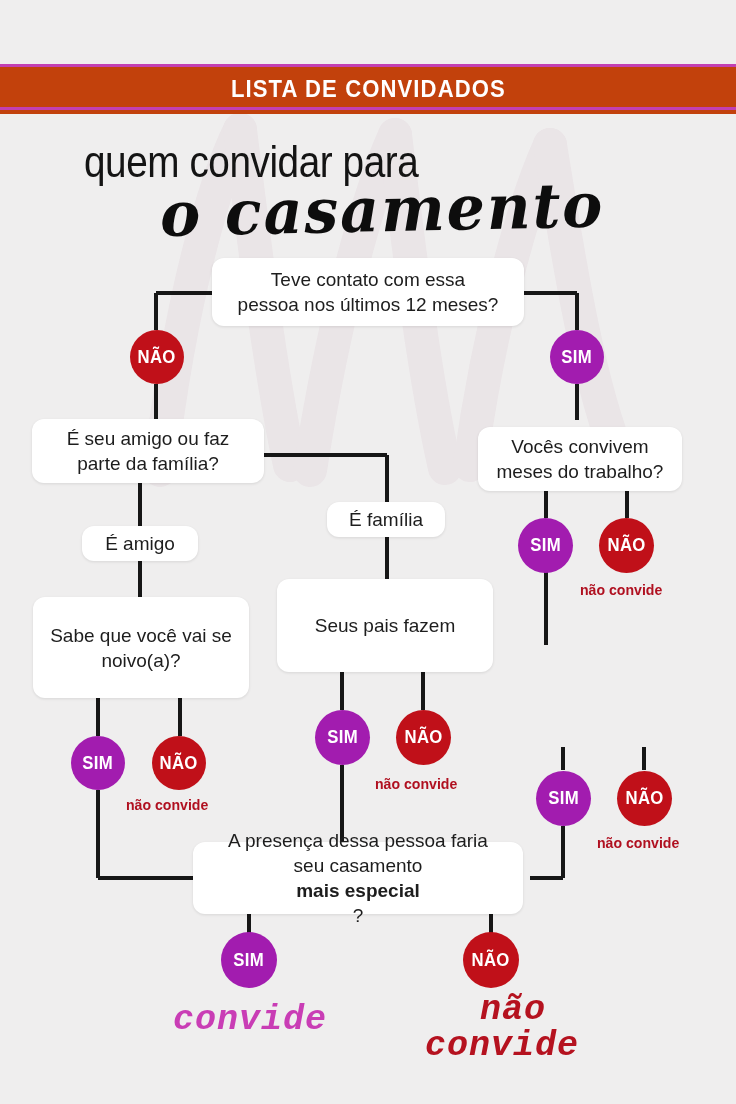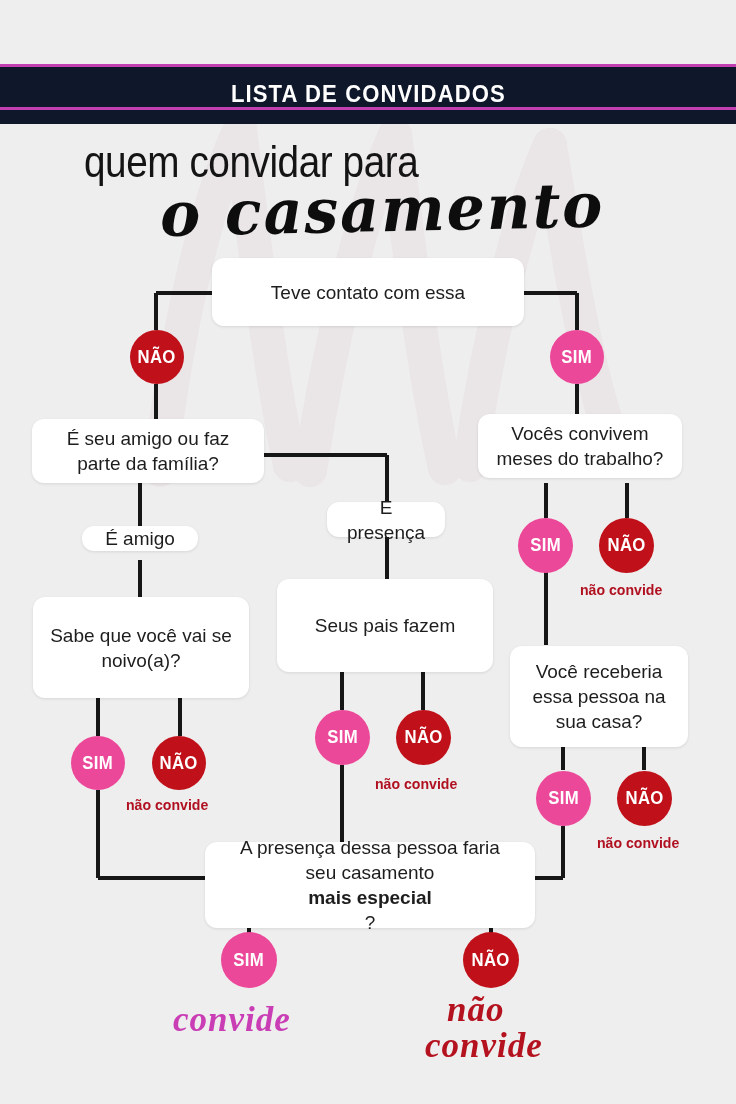--- a/index.html
+++ b/index.html
@@ -20,22 +20,22 @@
     pointer-events:none;
     opacity:.55;
     z-index:0;
   }
 
   
   .top-strip{position:absolute;left:0;top:0;width:736px;height:64px;background:#efeeee;z-index:2;}
 
   
   .banner{
-    position:absolute;left:0;top:64px;width:736px;height:60px;
-    background:#0f172a;
+    position:absolute;left:0;top:64px;width:736px;height:50px;
+    background:#c2410c;
     display:flex;align-items:center;justify-content:center;
     z-index:3;
   }
   .banner-top-edge{position:absolute;left:0;top:64px;width:736px;height:3px;background:#c23fb2;z-index:4;}
   .banner-bot-edge{position:absolute;left:0;top:107px;width:736px;height:3px;background:#c23fb2;z-index:4;}
   .banner-title{
     color:#ffffff;
     font-weight:bold;
     font-size:24px;
     letter-spacing:1.2px;
@@ -94,44 +94,45 @@
     position:absolute;
     border-radius:50%;
     display:flex;align-items:center;justify-content:center;
     color:#ffffff;
     font-weight:bold;
     font-size:18px;
     letter-spacing:.4px;
     z-index:9;
     font-family:"Liberation Sans", sans-serif;
   }
-  .chip.sim{background:#ec4899;text-align:center;}
+  .chip.sim{background:#a21caf;text-align:center;}
   .chip.nao{background:#c01019;}
   .chip .lbl{transform:scaleX(.93);}
 
   .nao-note{
     position:absolute;
     color:#b01020;
     font-weight:bold;
     font-size:15px;
     z-index:9;
     white-space:nowrap;
     font-family:"Liberation Sans", sans-serif;
     transform:scaleX(.94);
     transform-origin:left top;
   }
 
   .script{
     position:absolute;
-    font-family:Liberation Serif, serif;
+    font-family:Liberation Mono, monospace;
     font-style:italic;
     font-weight:bold;
     z-index:9;
     white-space:nowrap;
     letter-spacing:1px;
+    text-align:center;
   }
   .script.pink{color:#c93db5;}
   .script.red{color:#b5121f;}
 </style>
 </head>
 <body>
 
 <div class="page">
 
   <svg class="watermark" viewBox="0 0 560 420" aria-hidden="true">
@@ -203,50 +204,51 @@
       <path d="M249 908 L 249 934"></path>
       <path d="M491 908 L 491 934"></path>
     </g>
   </svg>
 
   <div class="flow">
 
     <div class="box" style="left:212px;top:258px;width:312px;height:68px;">
       <div>
         <span>Teve contato com essa</span>
+        <span>pessoa nos últimos 12 meses?</span>
       </div>
     </div>
 
     <div class="chip nao" style="left:130px;top:330px;width:54px;height:54px;">
       <span class="lbl">NÃO</span>
     </div>
     <div class="chip sim" style="left:550px;top:330px;width:54px;height:54px;">
       <span class="lbl">SIM</span>
     </div>
 
     <div class="box" style="left:32px;top:419px;width:232px;height:64px;">
       <div>
         <span>É seu amigo ou faz</span>
         <span>parte da família?</span>
       </div>
     </div>
 
-    <div class="box" style="left:478px;top:414px;width:204px;height:64px;">
+    <div class="box" style="left:478px;top:427px;width:204px;height:64px;">
       <div>
         <span>Vocês convivem</span>
         <span>meses do trabalho?</span>
       </div>
     </div>
 
-    <div class="box" style="left:82px;top:526px;width:116px;height:25px;font-size:19px;">
+    <div class="box" style="left:82px;top:526px;width:116px;height:35px;font-size:19px;">
       <span>É amigo</span>
     </div>
 
     <div class="box" style="left:327px;top:502px;width:118px;height:35px;font-size:19px;">
-      <span>É presença</span>
+      <span>É família</span>
     </div>
 
     <div class="box" style="left:33px;top:597px;width:216px;height:101px;">
       <div>
         <span>Sabe que você vai se</span>
         <span>noivo(a)?</span>
       </div>
     </div>
 
     <div class="chip sim" style="left:71px;top:736px;width:54px;height:54px;">
@@ -272,37 +274,30 @@
     <div class="nao-note" style="left:375px;top:775px;">não convide</div>
 
     <div class="chip sim" style="left:518px;top:518px;width:55px;height:55px;">
       <span class="lbl">SIM</span>
     </div>
     <div class="chip nao" style="left:599px;top:518px;width:55px;height:55px;">
       <span class="lbl">NÃO</span>
     </div>
     <div class="nao-note" style="left:580px;top:581px;">não convide</div>
 
-    <div class="box" style="left:510px;top:646px;width:178px;height:101px;">
-      <div>
-        <span>Você receberia</span>
-        <span>essa pessoa na</span>
-        <span>sua casa?</span>
-      </div>
-    </div>
 
     <div class="chip sim" style="left:536px;top:771px;width:55px;height:55px;">
       <span class="lbl">SIM</span>
     </div>
     <div class="chip nao" style="left:617px;top:771px;width:55px;height:55px;">
       <span class="lbl">NÃO</span>
     </div>
     <div class="nao-note" style="left:597px;top:834px;">não convide</div>
 
-    <div class="box" style="left:205px;top:842px;width:330px;height:86px;">
+    <div class="box" style="left:193px;top:842px;width:330px;height:72px;">
       <div>
         <span>A presença dessa pessoa faria</span>
         <span><span>seu casamento </span><b>mais especial</b><span>?</span></span>
       </div>
     </div>
 
     <div class="chip sim" style="left:221px;top:932px;width:56px;height:56px;">
       <span class="lbl">SIM</span>
     </div>
     <div class="chip nao" style="left:463px;top:932px;width:56px;height:56px;">

